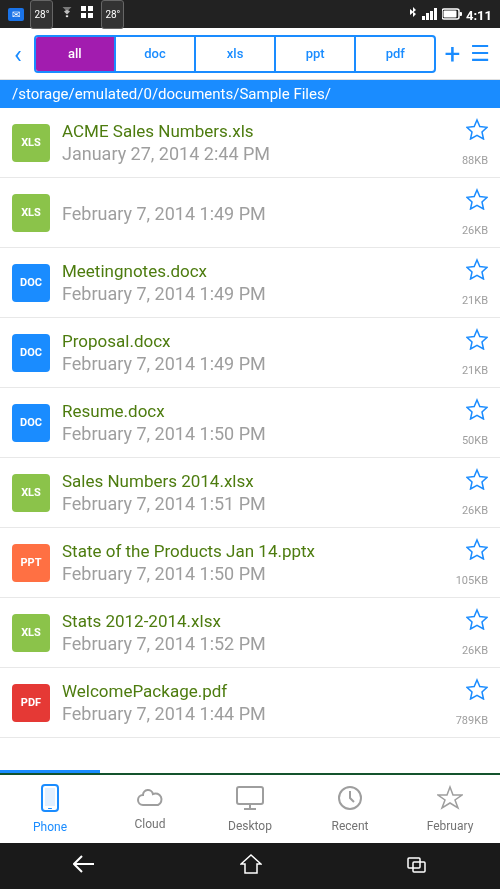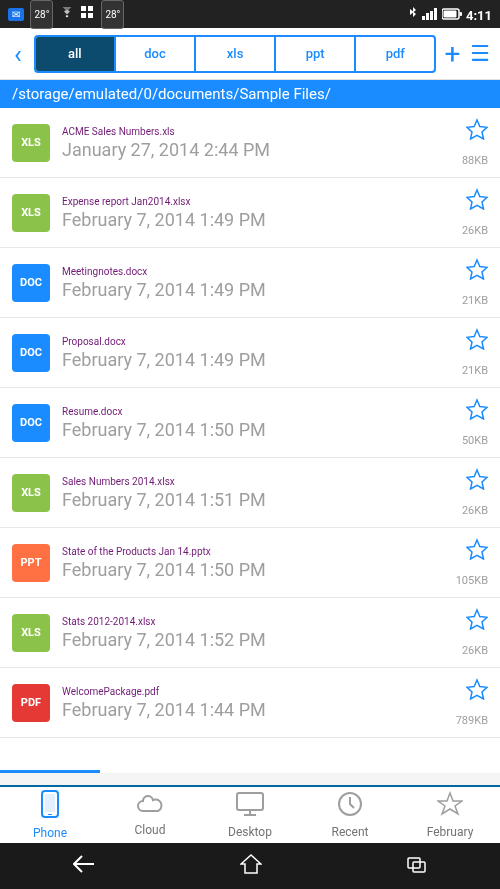--- a/index.html
+++ b/index.html
@@ -93,21 +93,21 @@
       font-size: 13px;
       font-weight: 500;
       cursor: pointer;
       color: #1a8cff;
       border-right: 2px solid #1a8cff;
     }
     .filter-tab:last-child {
       border-right: none;
     }
     .filter-tab.active {
-      background: #0c4a6e;
+      background: #a21caf;
       color: white;
     }
     .toolbar-actions {
       display: flex;
       align-items: center;
       gap: 10px;
     }
     .add-btn {
       color: #1a8cff;
       font-size: 28px;
@@ -160,22 +160,22 @@
     .icon-xls { background: #8bc34a; }
     .icon-doc { background: #1a8cff; }
     .icon-ppt { background: #ff7043; }
     .icon-pdf { background: #e53935; }
 
     .file-info {
       flex: 1;
       min-width: 0;
     }
     .file-name {
-      font-size: 10px;
-      color: #701a75;
+      font-size: 17px;
+      color: #4d7c0f;
       white-space: nowrap;
       overflow: hidden;
       text-overflow: ellipsis;
       font-weight: 400;
     }
     .file-date {
       font-size: 18px;
       color: #9e9e9e;
       margin-top: 2px;
     }
@@ -194,23 +194,23 @@
     .file-size {
       font-size: 11px;
       color: #9e9e9e;
     }
 
     
     #bottom-nav {
       position: absolute;
       bottom: 46px;
       width: 100%;
-      height: 58px;
+      height: 70px;
       background: white;
-      border-top: 2px solid #0369a1;
+      border-top: 2px solid #14532d;
       display: flex;
       align-items: center;
       justify-content: space-around;
     }
     .nav-item {
       display: flex;
       flex-direction: column;
       align-items: center;
       gap: 4px;
       cursor: pointer;
@@ -338,21 +338,20 @@
         <svg width="22" height="22" viewBox="0 0 22 22" fill="none">
           <polygon points="11,2 13.8,8.6 21,9.3 16,14 17.5,21 11,17.4 4.5,21 6,14 1,9.3 8.2,8.6" stroke="#1a8cff" stroke-width="1.5" fill="none"></polygon>
         </svg>
       </span>
       <span class="file-size">88KB</span>
     </div>
   </div>
     <div class="file-item">
     <div class="file-icon icon-xls">XLS</div>
     <div class="file-info">
-      <div class="file-name">Expense report Jan2014.xlsx</div>
       <div class="file-date">February 7, 2014 1:49 PM</div>
     </div>
     <div class="file-meta">
       <span class="star-icon">
         <svg width="22" height="22" viewBox="0 0 22 22" fill="none">
           <polygon points="11,2 13.8,8.6 21,9.3 16,14 17.5,21 11,17.4 4.5,21 6,14 1,9.3 8.2,8.6" stroke="#1a8cff" stroke-width="1.5" fill="none"></polygon>
         </svg>
       </span>
       <span class="file-size">26KB</span>
     </div>

